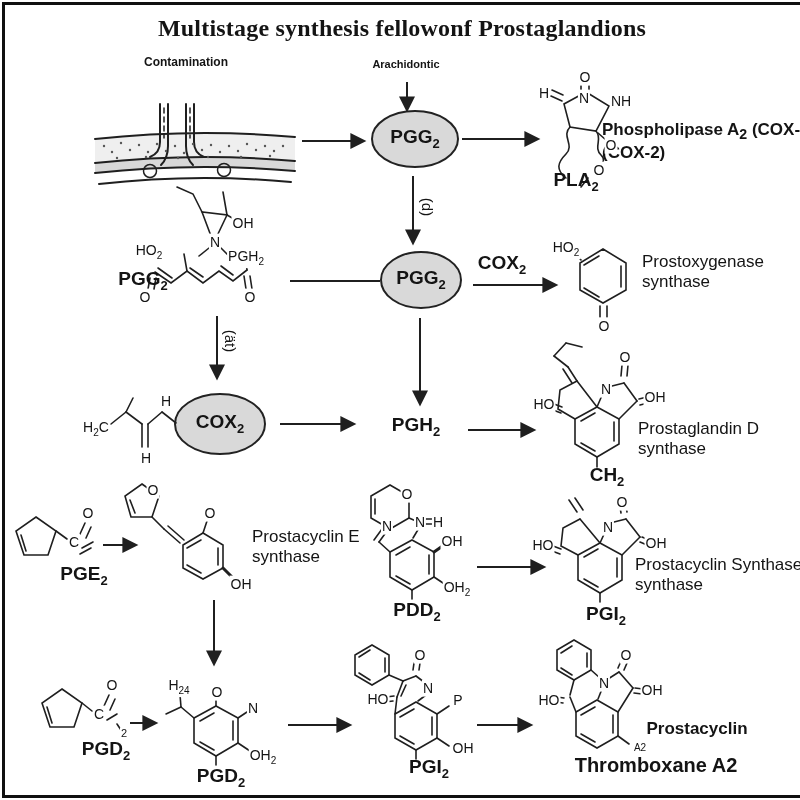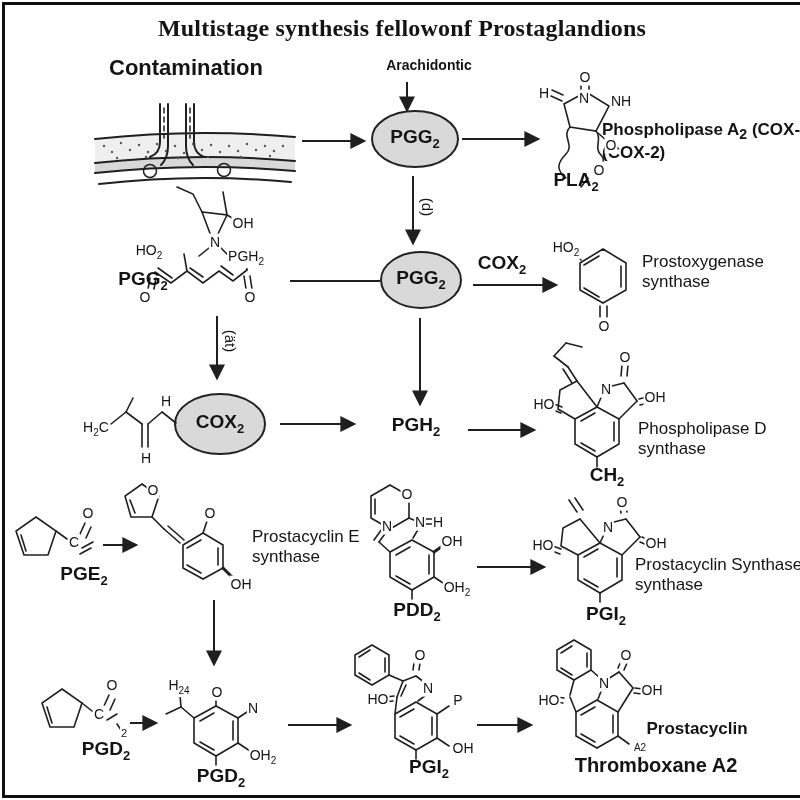--- a/index.html
+++ b/index.html
@@ -317,25 +317,25 @@
         <line x1="613" y1="715" x2="613" y2="733"></line>
         <line x1="595" y1="742" x2="581" y2="734"></line>
         <line x1="581" y1="715" x2="595" y2="707"></line>
         <line x1="618" y1="736" x2="629" y2="744"></line>
       </g>
     </g>
   </svg>
 
   <div class="lbl title cx" style="left:402px;top:14px">Multistage synthesis fellowonf Prostaglandions</div>
 
-  <div class="lbl bold cx" style="left:186px;top:55px;font-size:22px">
+  <div class="lbl bold cx" style="left:186px;top:55px;font-size:12px">
     <div>Contamination</div>
   </div>
 
-  <span class="lbl bold c" style="left:429px;top:65px;font-size:14px">Arachidontic</span>
+  <span class="lbl bold c" style="left:406px;top:65px;font-size:11px">Arachidontic</span>
 
   <div class="lbl enzyme bold" style="left:602px;top:120px">
     <div><span>Phospholipase A</span><sub>2</sub><span> (COX-1</span></div>
     <div>(COX-2)</div>
   </div>
 
   <span class="lbl chem c" style="left:415px;top:139px"><span>PGG</span><sub>2</sub></span>
   <span class="lbl chem c" style="left:421px;top:280px"><span>PGG</span><sub>2</sub></span>
   <span class="lbl chem c" style="left:220px;top:424px"><span>COX</span><sub>2</sub></span>
 
@@ -346,21 +346,21 @@
   <span class="lbl chem c" style="left:502px;top:265px"><span>COX</span><sub>2</sub></span>
 
   <div class="lbl enzyme" style="left:642px;top:252px">
     <div>Prostoxygenase</div>
     <div>synthase</div>
   </div>
 
   <span class="lbl chem c" style="left:416px;top:427px"><span>PGH</span><sub>2</sub></span>
 
   <div class="lbl enzyme" style="left:638px;top:419px">
-    <div>Phospholipase D</div>
+    <div>Prostaglandin D</div>
     <div>synthase</div>
   </div>
 
   <span class="lbl chem c" style="left:607px;top:477px"><span>CH</span><sub>2</sub></span>
 
   <span class="lbl chem c" style="left:84px;top:576px"><span>PGE</span><sub>2</sub></span>
 
   <div class="lbl enzyme" style="left:252px;top:527px">
     <div>Prostacyclin E</div>
     <div>synthase</div>

